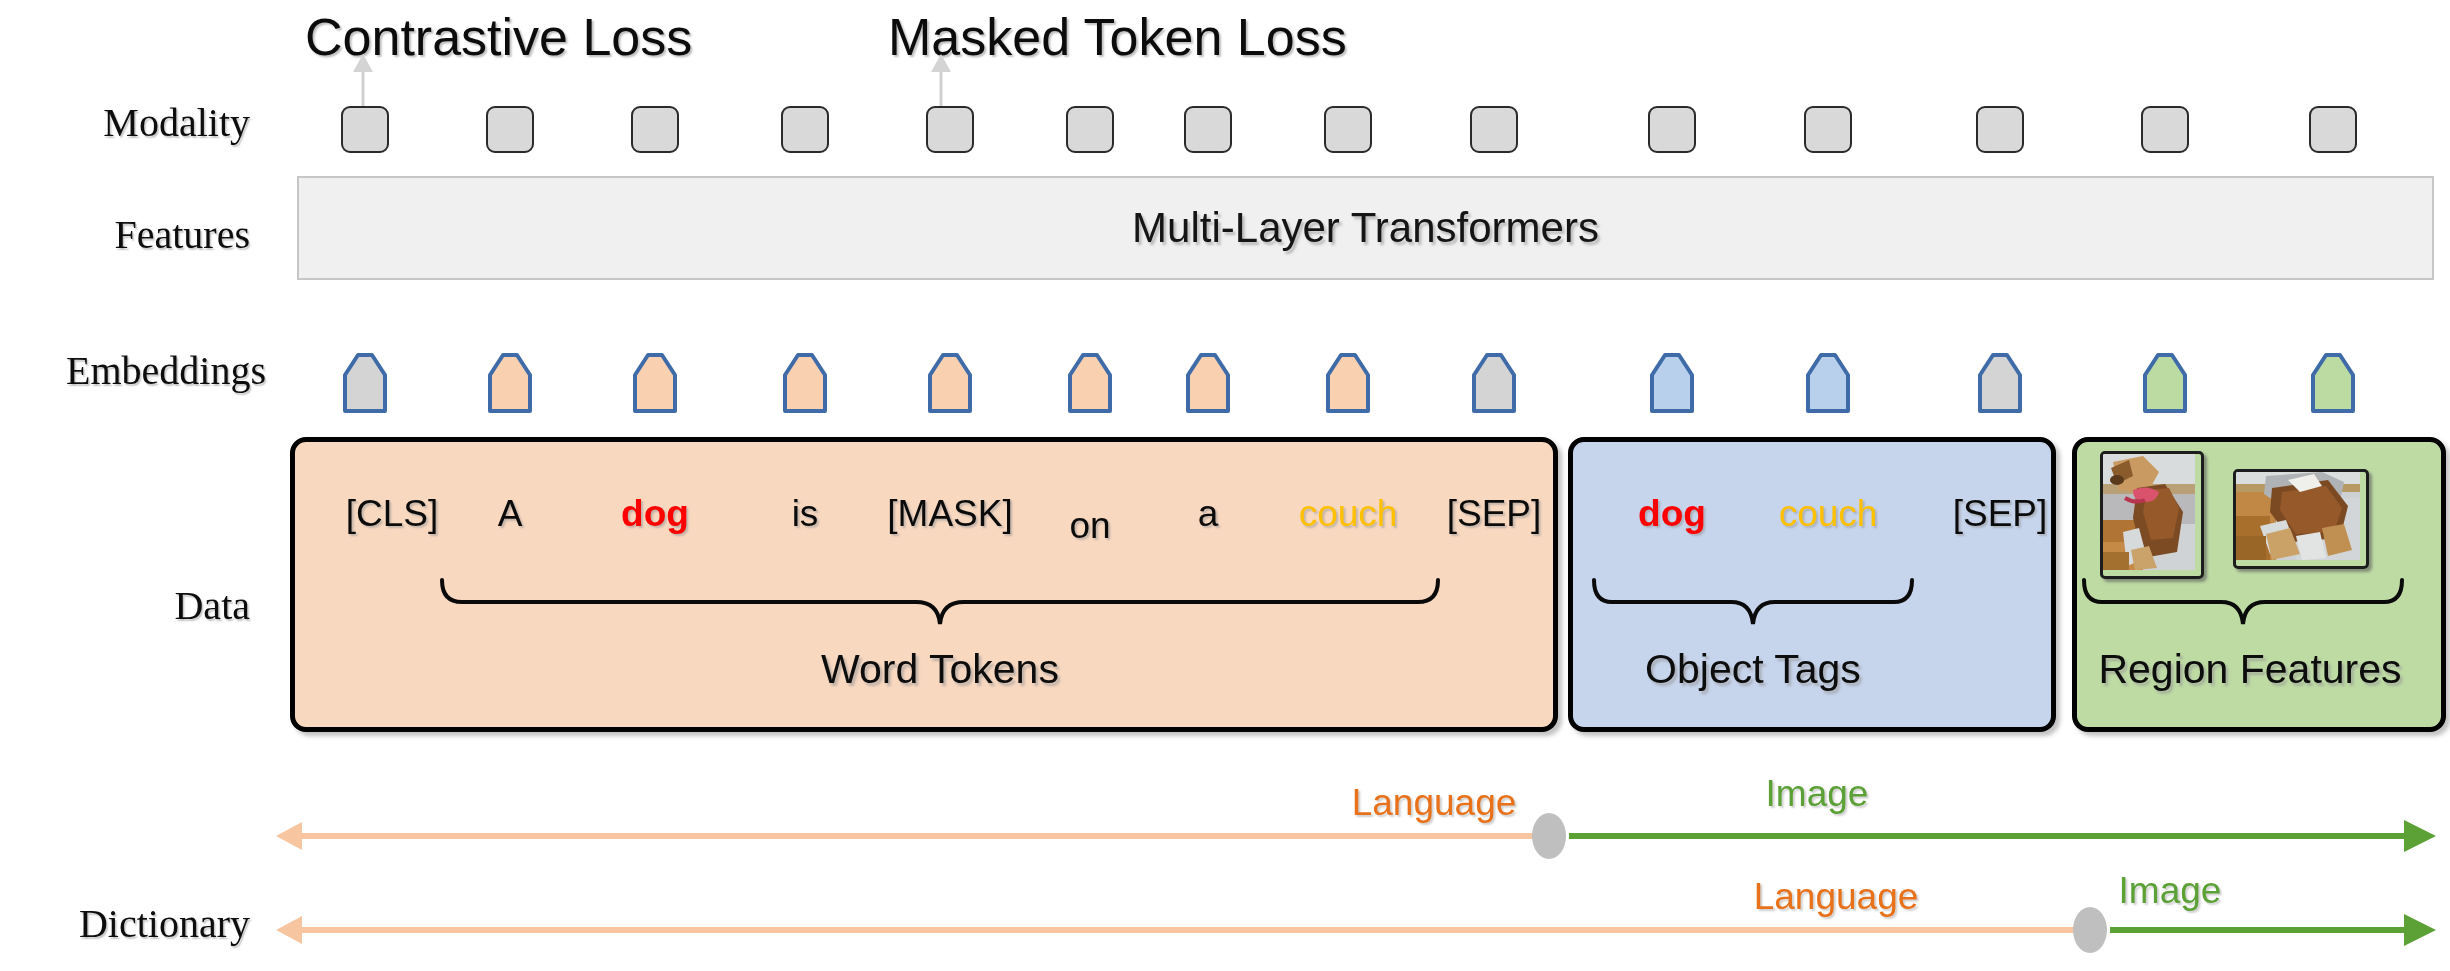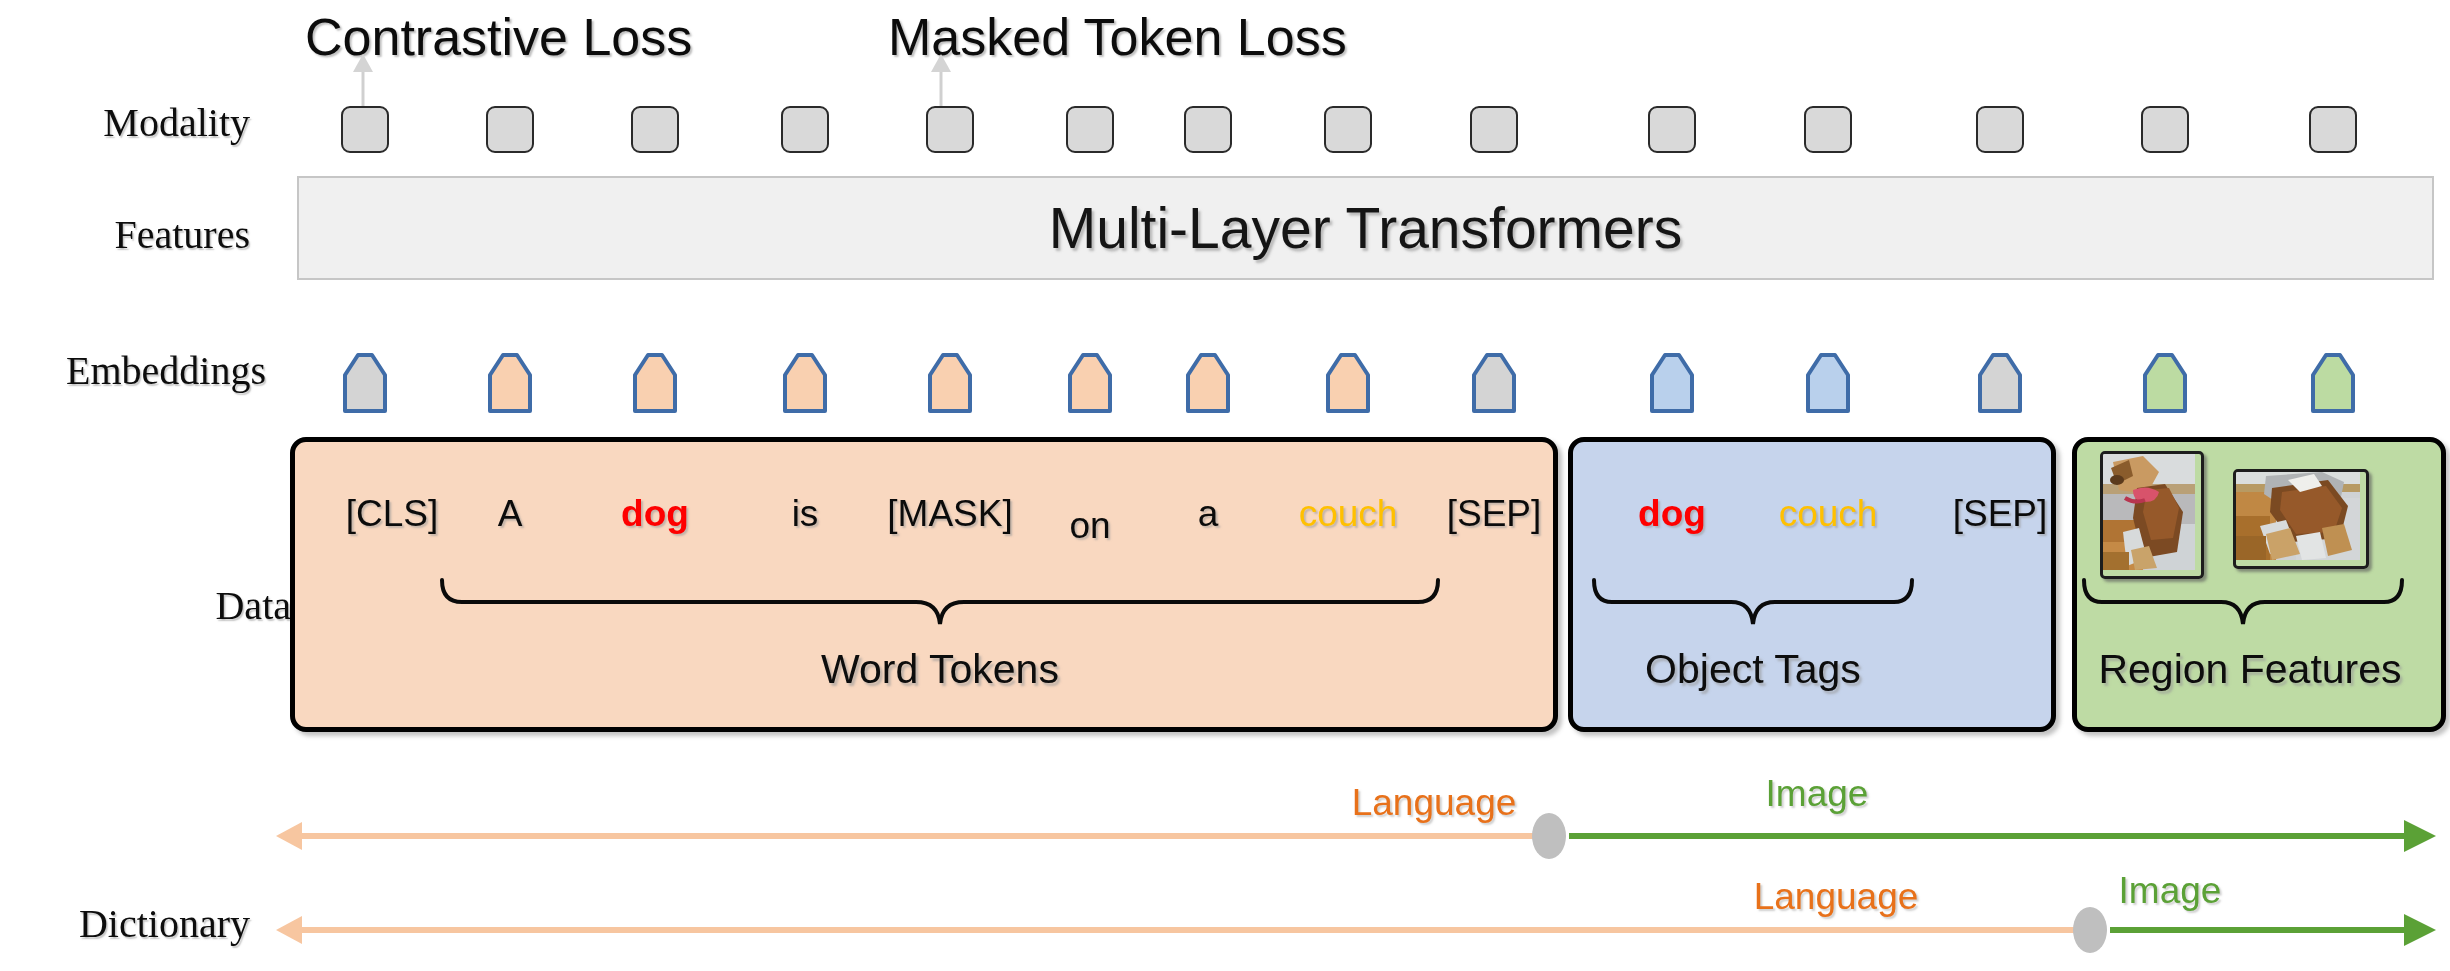--- a/index.html
+++ b/index.html
@@ -43,21 +43,21 @@
   
   .network{
     position:absolute;
     background:#f0f0f0;
     border:2px solid #c6c6c6;
     box-sizing:border-box;
     display:flex;align-items:center;justify-content:center;
   }
   .network-label{
     font-family:"Liberation Sans", sans-serif;
-    font-size:57px;color:#151515;
+    font-size:42px;color:#151515;
     text-shadow:2.5px 2.5px 2.5px rgba(150,150,150,.6);
     white-space:nowrap;
   }
 
   
   .emb{position:absolute;width:46px;height:62px;}
   .emb svg{display:block;width:46px;height:62px;}
 
   
   .panel{
@@ -136,21 +136,21 @@
 
   <div class="loss-caption" style="left:888px;top:7px;">Masked Token Loss</div>
   <svg class="loss-arrow" style="left:928px;top:52px;" width="26" height="62">
     <line x1="13" y1="62" x2="13" y2="16" stroke="#d0d0d0" stroke-width="3"></line>
     <polygon points="13,2 23,20 3,20" fill="#d4d4d4"></polygon>
   </svg>
 
   <div class="rowlabel" style="left:0px;top:99px;width:250px;">Modality</div>
   <div class="rowlabel" style="left:0px;top:211px;width:250px;">Features</div>
   <div class="rowlabel" style="left:16px;top:347px;width:250px;">Embeddings</div>
-  <div class="rowlabel" style="left:0px;top:582px;width:250px;margin-left:41px;">Data</div>
+  <div class="rowlabel" style="left:0px;top:582px;width:250px;">Data</div>
   <div class="rowlabel" style="left:0px;top:900px;width:250px;">Dictionary</div>
 
   <div id="features-layer">
       <div class="feature" style="left: 341px; top: 106px; background: rgb(217, 217, 217); border-color: rgb(42, 42, 42);"></div>
       <div class="feature" style="left: 486px; top: 106px; background: rgb(217, 217, 217); border-color: rgb(42, 42, 42);"></div>
       <div class="feature" style="left: 631px; top: 106px; background: rgb(217, 217, 217); border-color: rgb(42, 42, 42);"></div>
       <div class="feature" style="left: 781px; top: 106px; background: rgb(217, 217, 217); border-color: rgb(42, 42, 42);"></div>
       <div class="feature" style="left: 926px; top: 106px; background: rgb(217, 217, 217); border-color: rgb(42, 42, 42);"></div>
       <div class="feature" style="left: 1066px; top: 106px; background: rgb(217, 217, 217); border-color: rgb(42, 42, 42);"></div>
       <div class="feature" style="left: 1184px; top: 106px; background: rgb(217, 217, 217); border-color: rgb(42, 42, 42);"></div>

